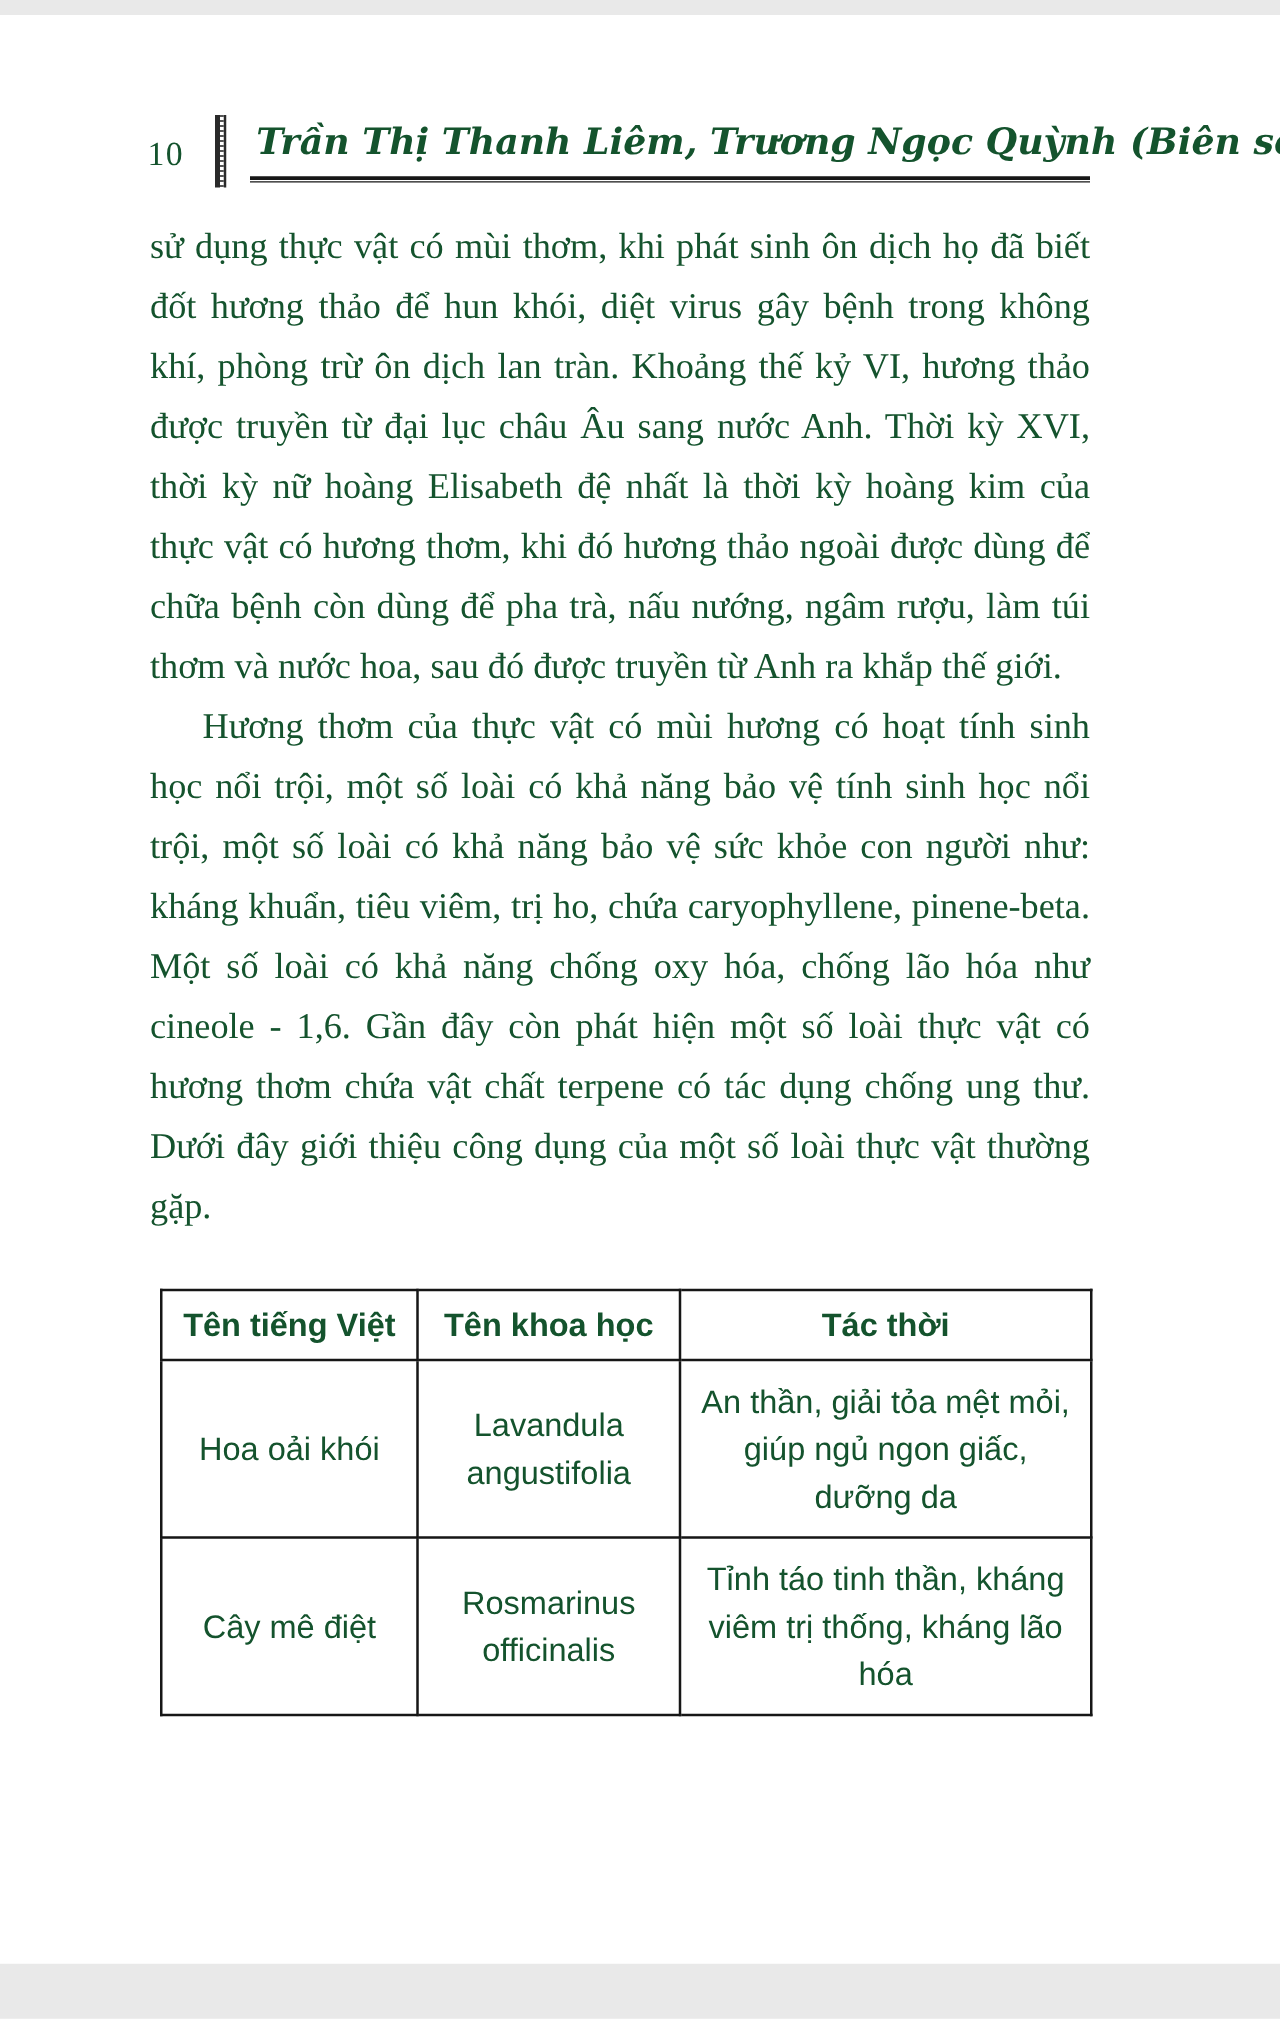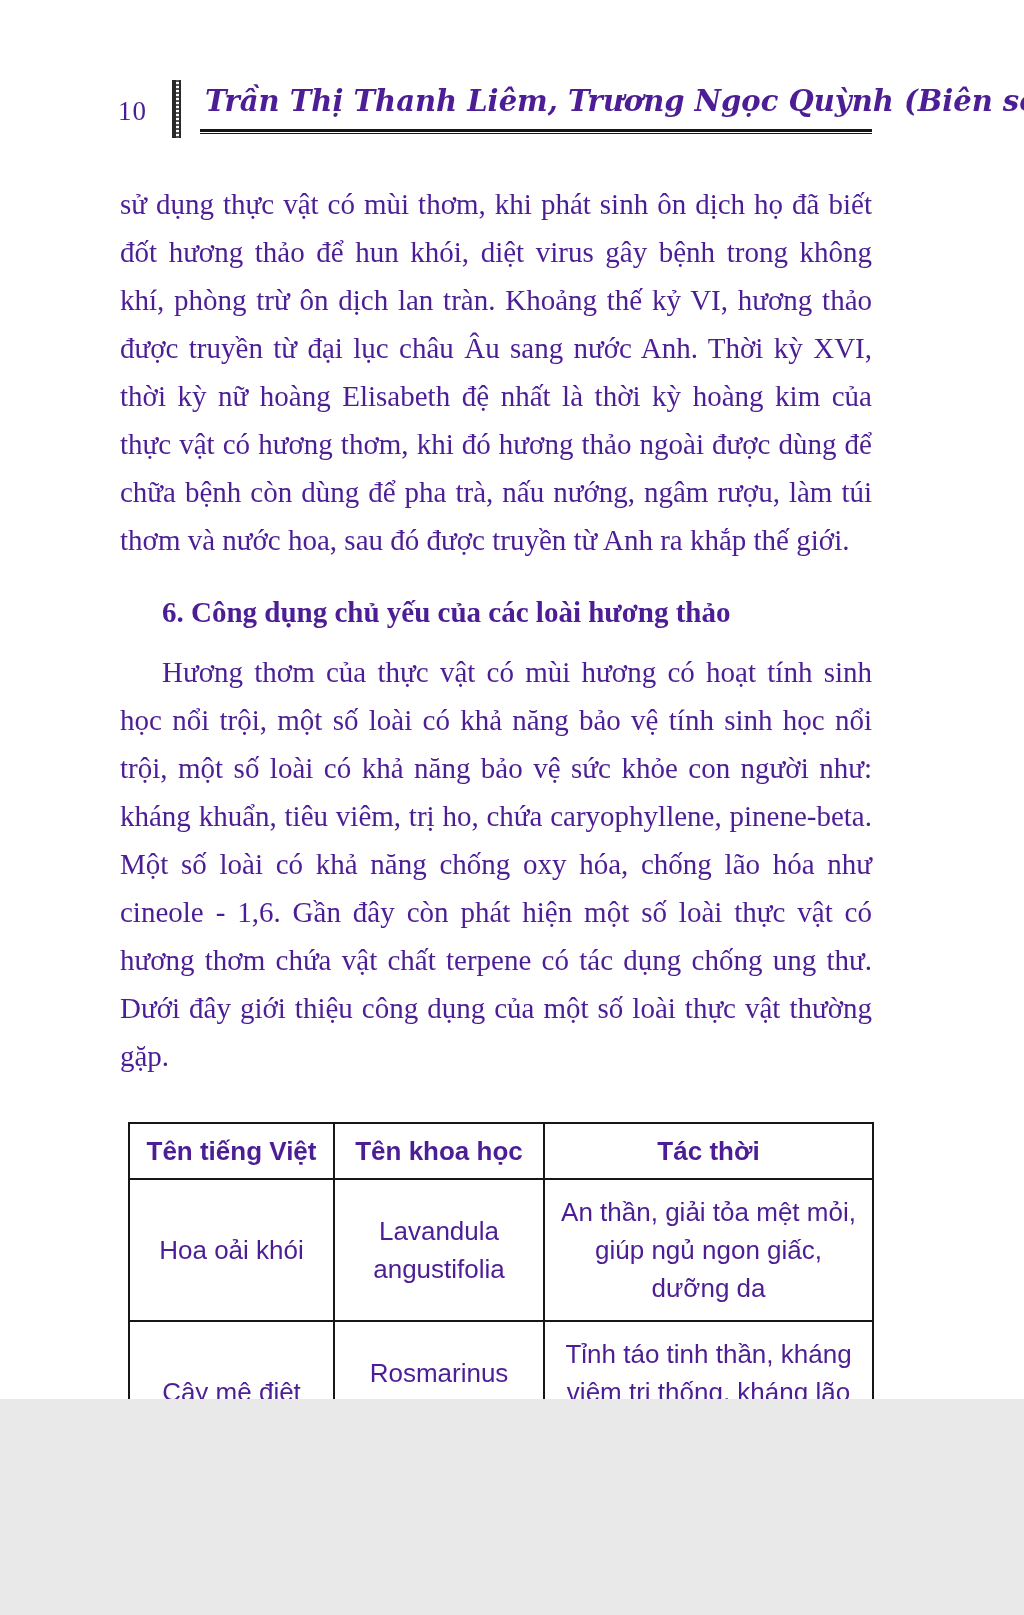--- a/index.html
+++ b/index.html
@@ -1,23 +1,23 @@
 <!DOCTYPE html>
 <html><head>
 <meta charset="utf-8">
 <style>
   * { box-sizing: border-box; }
   html, body { margin: 0; padding: 0; background: #e9e9e9; }
   .page {
     width: 1024px;
-    height: 1399px;
-    margin: 0 auto;
+    height: 1559px;
+    margin: 12px auto;
     background: #ffffff;
     position: relative;
-    color: #4c1d95;
+    color: #14532d;
     font-family: "Liberation Serif", serif;
     overflow: hidden;
   }
 
   
   .page-number {
     position: absolute;
     left: 118px;
     top: 96px;
     font-size: 27px;
@@ -61,21 +61,21 @@
     top: 4px;
     height: 1px;
     background: #161616;
   }
 
   
   .body-block {
     position: absolute;
     left: 120px;
     right: 152px;
-    top: 180px;
+    top: 161px;
   }
   .body-block p {
     margin: 0;
     font-size: 29px;
     line-height: 48px;
     text-align: justify;
   }
   .body-block p.indented { text-indent: 42px; }
   .section-heading {
     margin: 26px 0 14px 0;
@@ -121,21 +121,20 @@
   <div class="header-ornament"></div>
 
   <div class="running-header">Trần Thị Thanh Liêm, Trương Ngọc Quỳnh (Biên soạn)</div>
 
   <div class="header-rule"></div>
 
   <div class="body-block">
 
     <p>sử dụng thực vật có mùi thơm, khi phát sinh ôn dịch họ đã biết đốt hương thảo để hun khói, diệt virus gây bệnh trong không khí, phòng trừ ôn dịch lan tràn. Khoảng thế kỷ VI, hương thảo được truyền từ đại lục châu Âu sang nước Anh. Thời kỳ XVI, thời kỳ nữ hoàng Elisabeth đệ nhất là thời kỳ hoàng kim của thực vật có hương thơm, khi đó hương thảo ngoài được dùng để chữa bệnh còn dùng để pha trà, nấu nướng, ngâm rượu, làm túi thơm và nước hoa, sau đó được truyền từ Anh ra khắp thế giới.</p>
 
-    <div class="section-heading">6. Công dụng chủ yếu của các loài hương thảo</div>
 
     <p class="indented">Hương thơm của thực vật có mùi hương có hoạt tính sinh học nổi trội, một số loài có khả năng bảo vệ tính sinh học nổi trội, một số loài có khả năng bảo vệ sức khỏe con người như: kháng khuẩn, tiêu viêm, trị ho, chứa caryophyllene, pinene-beta. Một số loài có khả năng chống oxy hóa, chống lão hóa như cineole - 1,6. Gần đây còn phát hiện một số loài thực vật có hương thơm chứa vật chất terpene có tác dụng chống ung thư. Dưới đây giới thiệu công dụng của một số loài thực vật thường gặp.</p>
 
     <table class="herb-table">
       <colgroup>
         <col class="c1">
           <col class="c2">
           <col class="c3">
       </colgroup>
       <thead>

